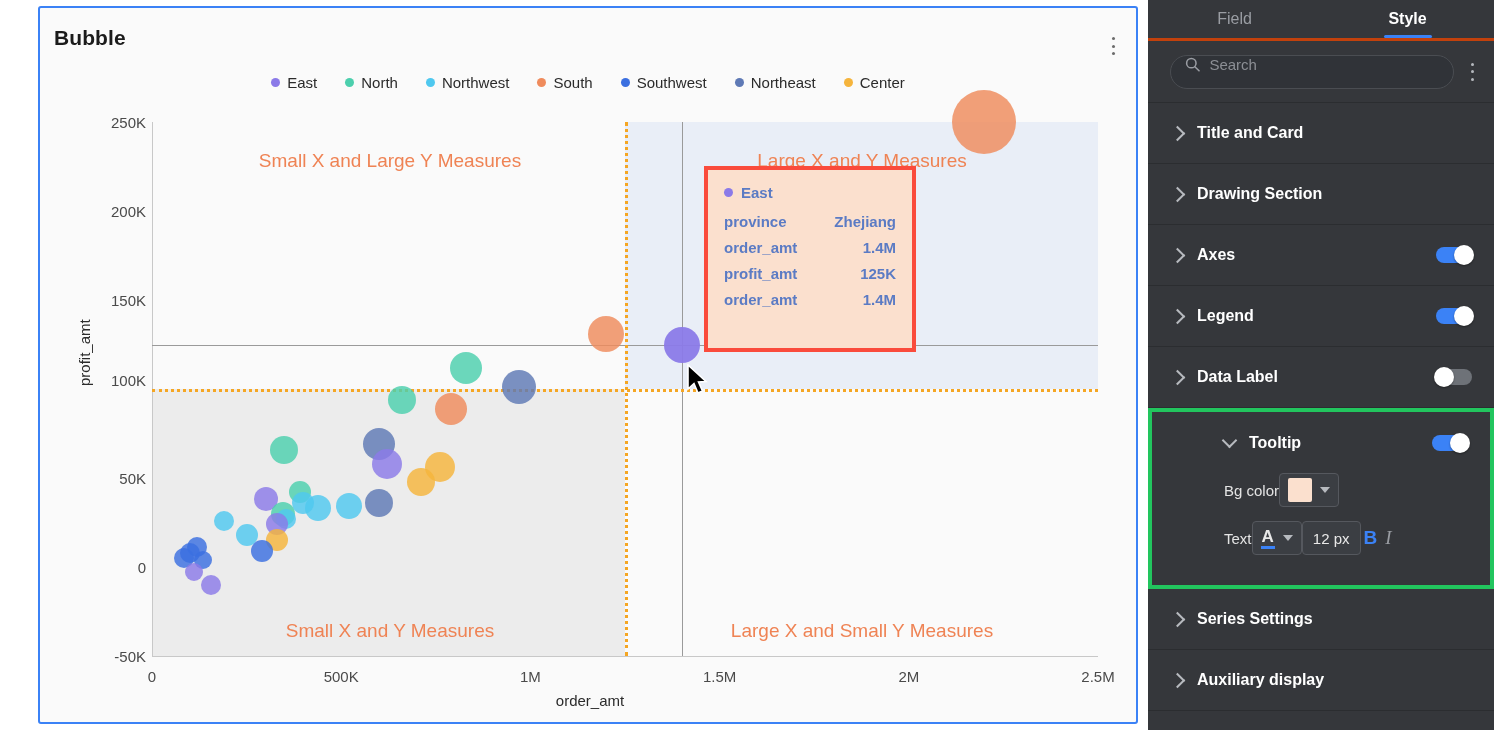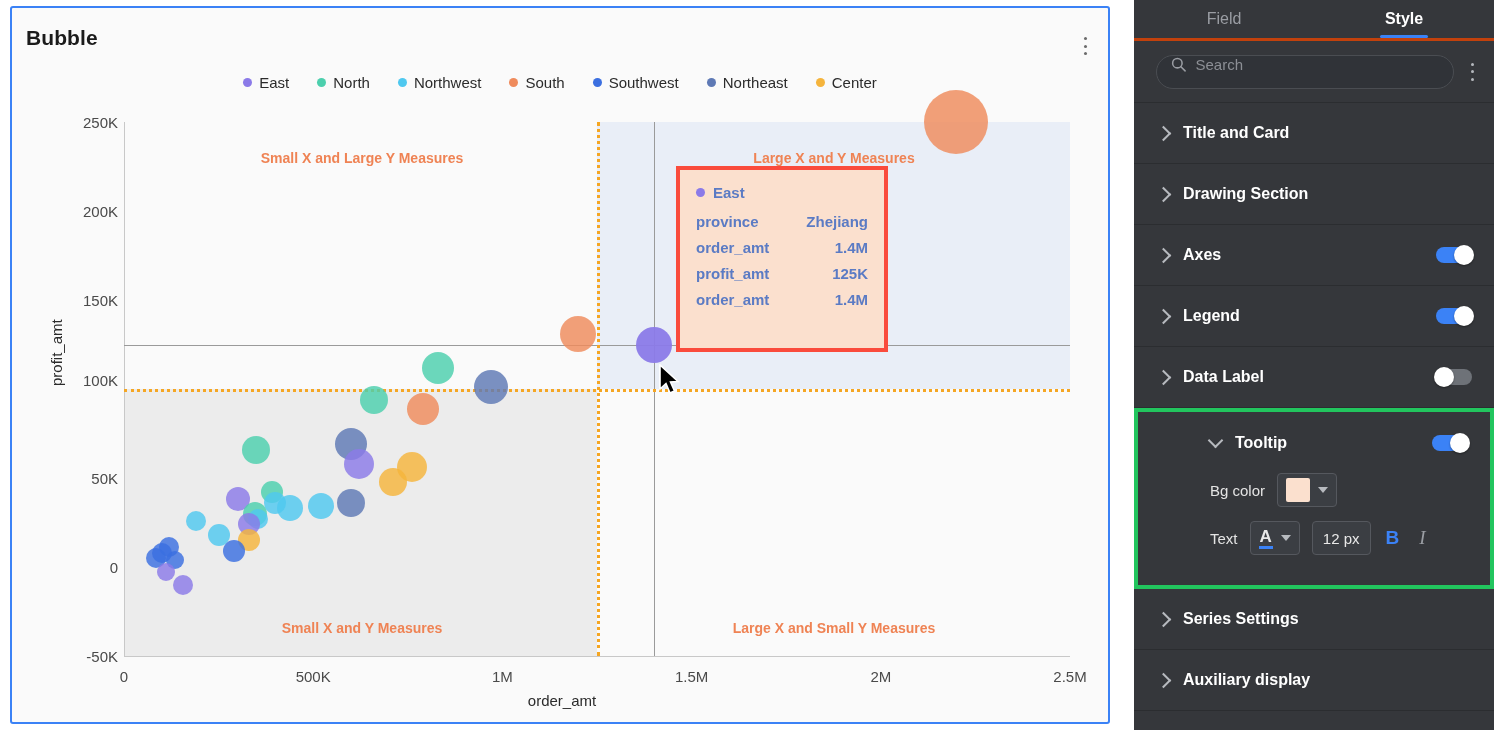--- a/index.html
+++ b/index.html
@@ -10,20 +10,21 @@
     overflow: hidden;
   }
   #root { position: relative; width: 1494px; height: 730px; display: flex; }
 
   
   #chart-pane {
     position: relative;
     width: 1134px; height: 575px;
     background: #ffffff;
     padding: 6px 10px 8px 10px;
+    margin-left: 28px;
   }
   #chart-card {
     position: relative;
     width: 1100px; height: 718px;
     background: #fafafa;
     border: 2px solid #3b82f6;
     border-radius: 3px;
     overflow: hidden;
   }
   #chart-title {
@@ -62,21 +63,21 @@
   .dotline-v, .dotline-h { position: absolute; }
   .dotline-v { width: 0; border-left: 3px dotted #f5a623; }
   .dotline-h { height: 0; border-top: 3px dotted #f5a623; }
 
   .crossline-v { position:absolute; width:1px; background:#9a9a9a; }
   .crossline-h { position:absolute; height:1px; background:#9a9a9a; }
 
   .axis-line { position: absolute; background: #c8c8c8; }
 
   .quad-label {
-    position: absolute; font-size: 14px; font-weight: bold;
+    position: absolute; font-size: 19px; font-weight: normal;
     color: #ef8354; white-space: nowrap;
   }
 
   .bubble { position: absolute; border-radius: 50%; opacity: .82; }
 
   
   .ytick {
     position: absolute; right: 0; transform: translateY(-50%);
     font-size: 15px; color: #4a4a4a; white-space: nowrap;
   }
@@ -194,21 +195,21 @@
   .toggle.on .knob { right: -2px; }
   .toggle.off .knob { left: -2px; }
 
   
   #tooltip-section {
     border: 4px solid #22c55e;
     margin: 0; position: relative; padding-left: 48px;
   }
   #tooltip-section .section { border-bottom: none; }
   #tt-settings { padding: 0 0 16px 24px; }
-  .set-row { display: flex; align-items: center; gap: 12px; margin-bottom: 14px; }
+  .set-row { display: flex; align-items: center; gap: 0; margin-bottom: 14px; }
   .set-label { font-size: 15px; color: #e4e4e4; white-space: nowrap; }
   .ctl-box {
     height: 34px; border: 1px solid #55585e; border-radius: 4px;
     background: #3b3e43; display: flex; align-items: center;
     gap: 8px; padding: 0 8px; cursor: pointer;
   }
   .swatch { width: 24px; height: 24px; border-radius: 2px; }
   .caret {
     width: 0; height: 0; border-left: 5px solid transparent;
     border-right: 5px solid transparent; border-top: 6px solid #b7babf;

